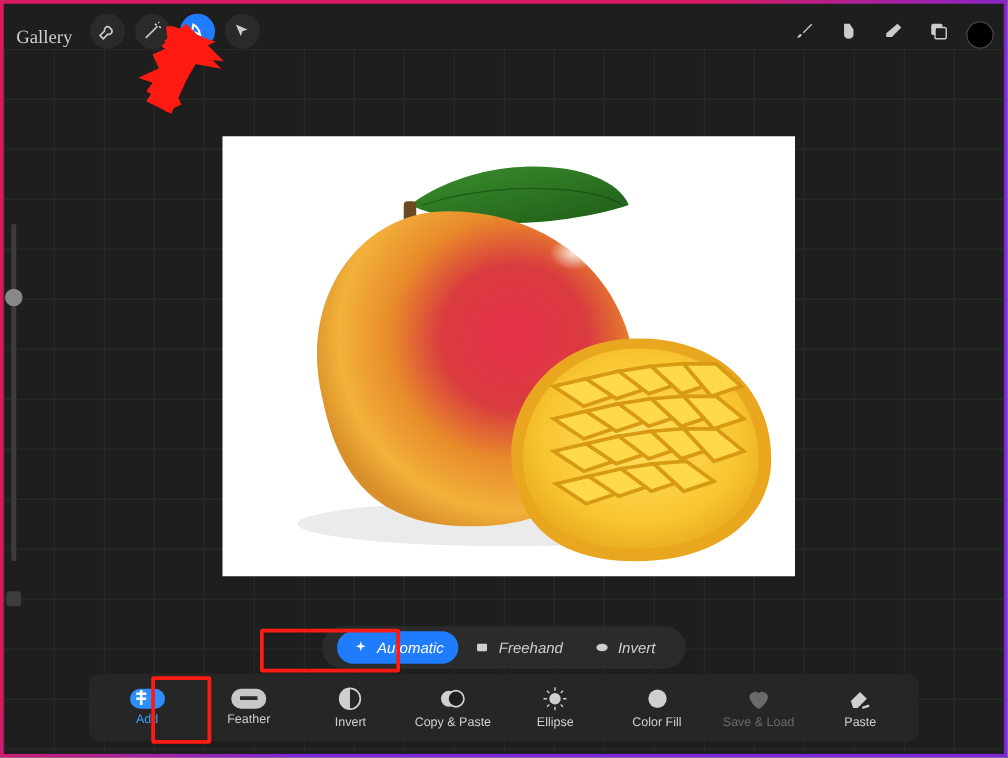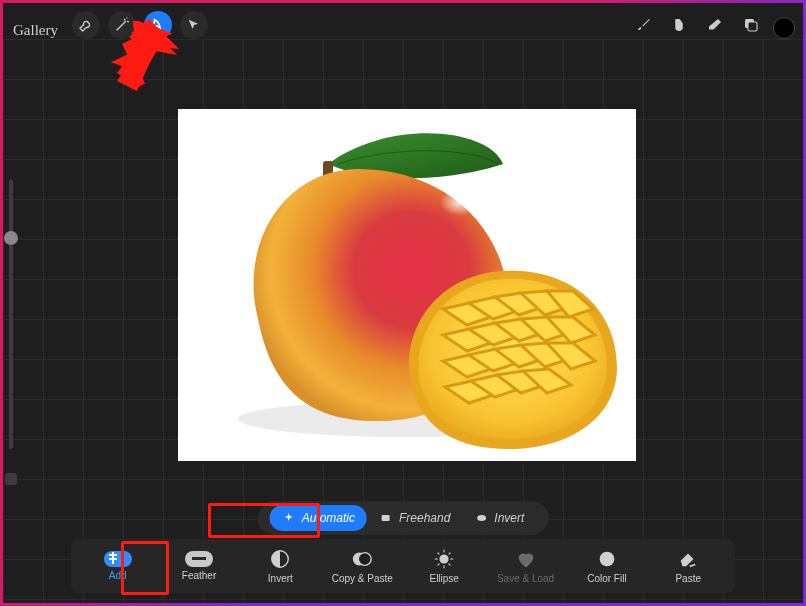--- a/index.html
+++ b/index.html
@@ -390,35 +390,35 @@
                 <line x1="19" y1="12" x2="22" y2="12"></line>
                 <line x1="5" y1="5" x2="7" y2="7"></line>
                 <line x1="17" y1="17" x2="19" y2="19"></line>
                 <line x1="5" y1="19" x2="7" y2="17"></line>
                 <line x1="17" y1="7" x2="19" y2="5"></line>
               </g>
             </svg>
         </span>
         <span>Ellipse</span>
       </div>
+      <div class="act">
+        <span class="ic">
+          <svg width="22" height="22" viewBox="0 0 24 24" fill="#cfcfcf">
+              <circle cx="12" cy="12" r="8"></circle>
+            </svg>
+        </span>
+        <span>Color Fill</span>
+      </div>
       <div class="act disabled">
         <span class="ic">
           <svg width="22" height="22" viewBox="0 0 24 24" fill="#6a6a6a">
               <path d="M12 21s-8-5-8-11a5 5 0 0 1 8-3 5 5 0 0 1 8 3c0 6-8 11-8 11z"></path>
             </svg>
         </span>
         <span>Save &amp; Load</span>
-      </div>
-      <div class="act">
-        <span class="ic">
-          <svg width="22" height="22" viewBox="0 0 24 24" fill="#cfcfcf">
-              <circle cx="12" cy="12" r="8"></circle>
-            </svg>
-        </span>
-        <span>Color Fill</span>
       </div>
       <div class="act">
         <span class="ic">
           <svg width="22" height="22" viewBox="0 0 24 24" fill="#cfcfcf">
               <path d="M4 14l8-8 6 6-8 8H6z"></path>
               <path d="M14 20l6-2" stroke="#cfcfcf" stroke-width="2"></path>
             </svg>
         </span>
         <span>Paste</span>
       </div>

